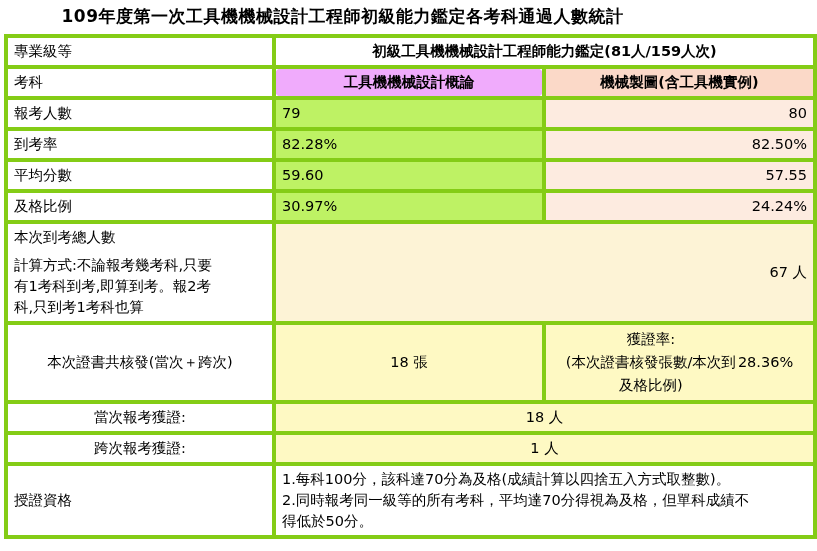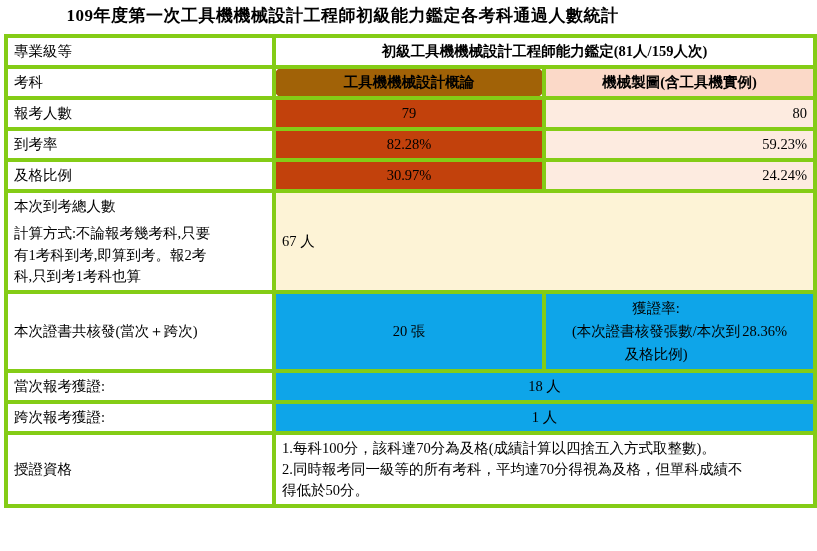--- a/index.html
+++ b/index.html
@@ -12,21 +12,20 @@
     height: 551px;
     font-family: "DejaVu Sans", "Liberation Sans", sans-serif;
     color: #000000;
     overflow: hidden;
   }
   .page {
     position: relative;
     width: 685px;
     height: 551px;
     box-sizing: border-box;
-    font-family: Liberation Serif, serif;
   }
   .title {
     text-align: center;
     font-size: 17px;
     font-weight: bold;
     letter-spacing: 0.5px;
     padding: 6px 0 8px 0;
     line-height: 1.2;
   }
   table.main {
@@ -42,60 +41,60 @@
     vertical-align: middle;
     line-height: 1.45;
   }
   .lbl {
     text-align: left;
     background: #ffffff;
     white-space: nowrap;
   }
   .ctr { text-align: center; }
   .hdr-blue {
-    background: #a16207;
+    background: #f0abfc;
     text-align: center;
     font-weight: bold;
     border-radius: 10px;
   }
   .hdr-peach {
     background: #fbd9c8;
     text-align: center;
     font-weight: bold;
   }
   .cell-blue {
-    background: #c2410c;
-    text-align: center;
+    background: #bef264;
+    text-align: left;
     margin-top: 36px;
   }
   .cell-peach {
     background: #fdebe0;
     text-align: right;
   }
   .span-head {
     background: #ffffff;
     text-align: center;
     font-weight: bold;
     margin-top: 28px;
   }
   .cell-cream {
     background: #fdf3d6;
-    text-align: left;
+    text-align: right;
   }
   .cell-rose {
-    background: #0ea5e9;
+    background: #fef9c3;
     text-align: center;
   }
   .lbl-multiline {
     text-align: left;
     white-space: normal;
     line-height: 1.55;
   }
   .lbl-right {
-    text-align: left;
+    text-align: center;
     white-space: nowrap;
     margin-left: 38px;
   }
   .rate-wrap {
     display: flex;
     align-items: center;
     justify-content: center;
     gap: 0px;
     text-align: center;
   }
@@ -144,23 +143,28 @@
       <tr>
         <td class="lbl">報考人數</td>
         <td class="cell-blue">79</td>
         <td class="cell-peach">80</td>
       </tr>
 
 
       <tr>
         <td class="lbl">到考率</td>
         <td class="cell-blue">82.28%</td>
-        <td class="cell-peach">59.23%</td>
-      </tr>
-
+        <td class="cell-peach">82.50%</td>
+      </tr>
+
+      <tr>
+        <td class="lbl">平均分數</td>
+        <td class="cell-blue">59.60</td>
+        <td class="cell-peach">57.55</td>
+      </tr>
 
 
       <tr>
         <td class="lbl">及格比例</td>
         <td class="cell-blue">30.97%</td>
         <td class="cell-peach">24.24%</td>
       </tr>
 
       <tr>
         <td class="lbl-multiline">
@@ -168,21 +172,21 @@
           <div style="height:6px"></div>
           <div>計算方式:不論報考幾考科,只要</div>
           <div>有1考科到考,即算到考。報2考</div>
           <div>科,只到考1考科也算</div>
         </td>
         <td class="cell-cream" colspan="2">67 人</td>
       </tr>
 
       <tr>
         <td class="lbl-right">本次證書共核發(當次＋跨次)</td>
-        <td class="cell-rose ctr">20 張</td>
+        <td class="cell-rose ctr">18 張</td>
         <td class="cell-rose">
           <div class="rate-wrap">
             <div class="rate-text">
               <div>獲證率:</div>
               <div class="nowrap">(本次證書核發張數/本次到</div>
               <div>及格比例)</div>
             </div>
             <div class="rate-val">28.36%</div>
           </div>
         </td>

